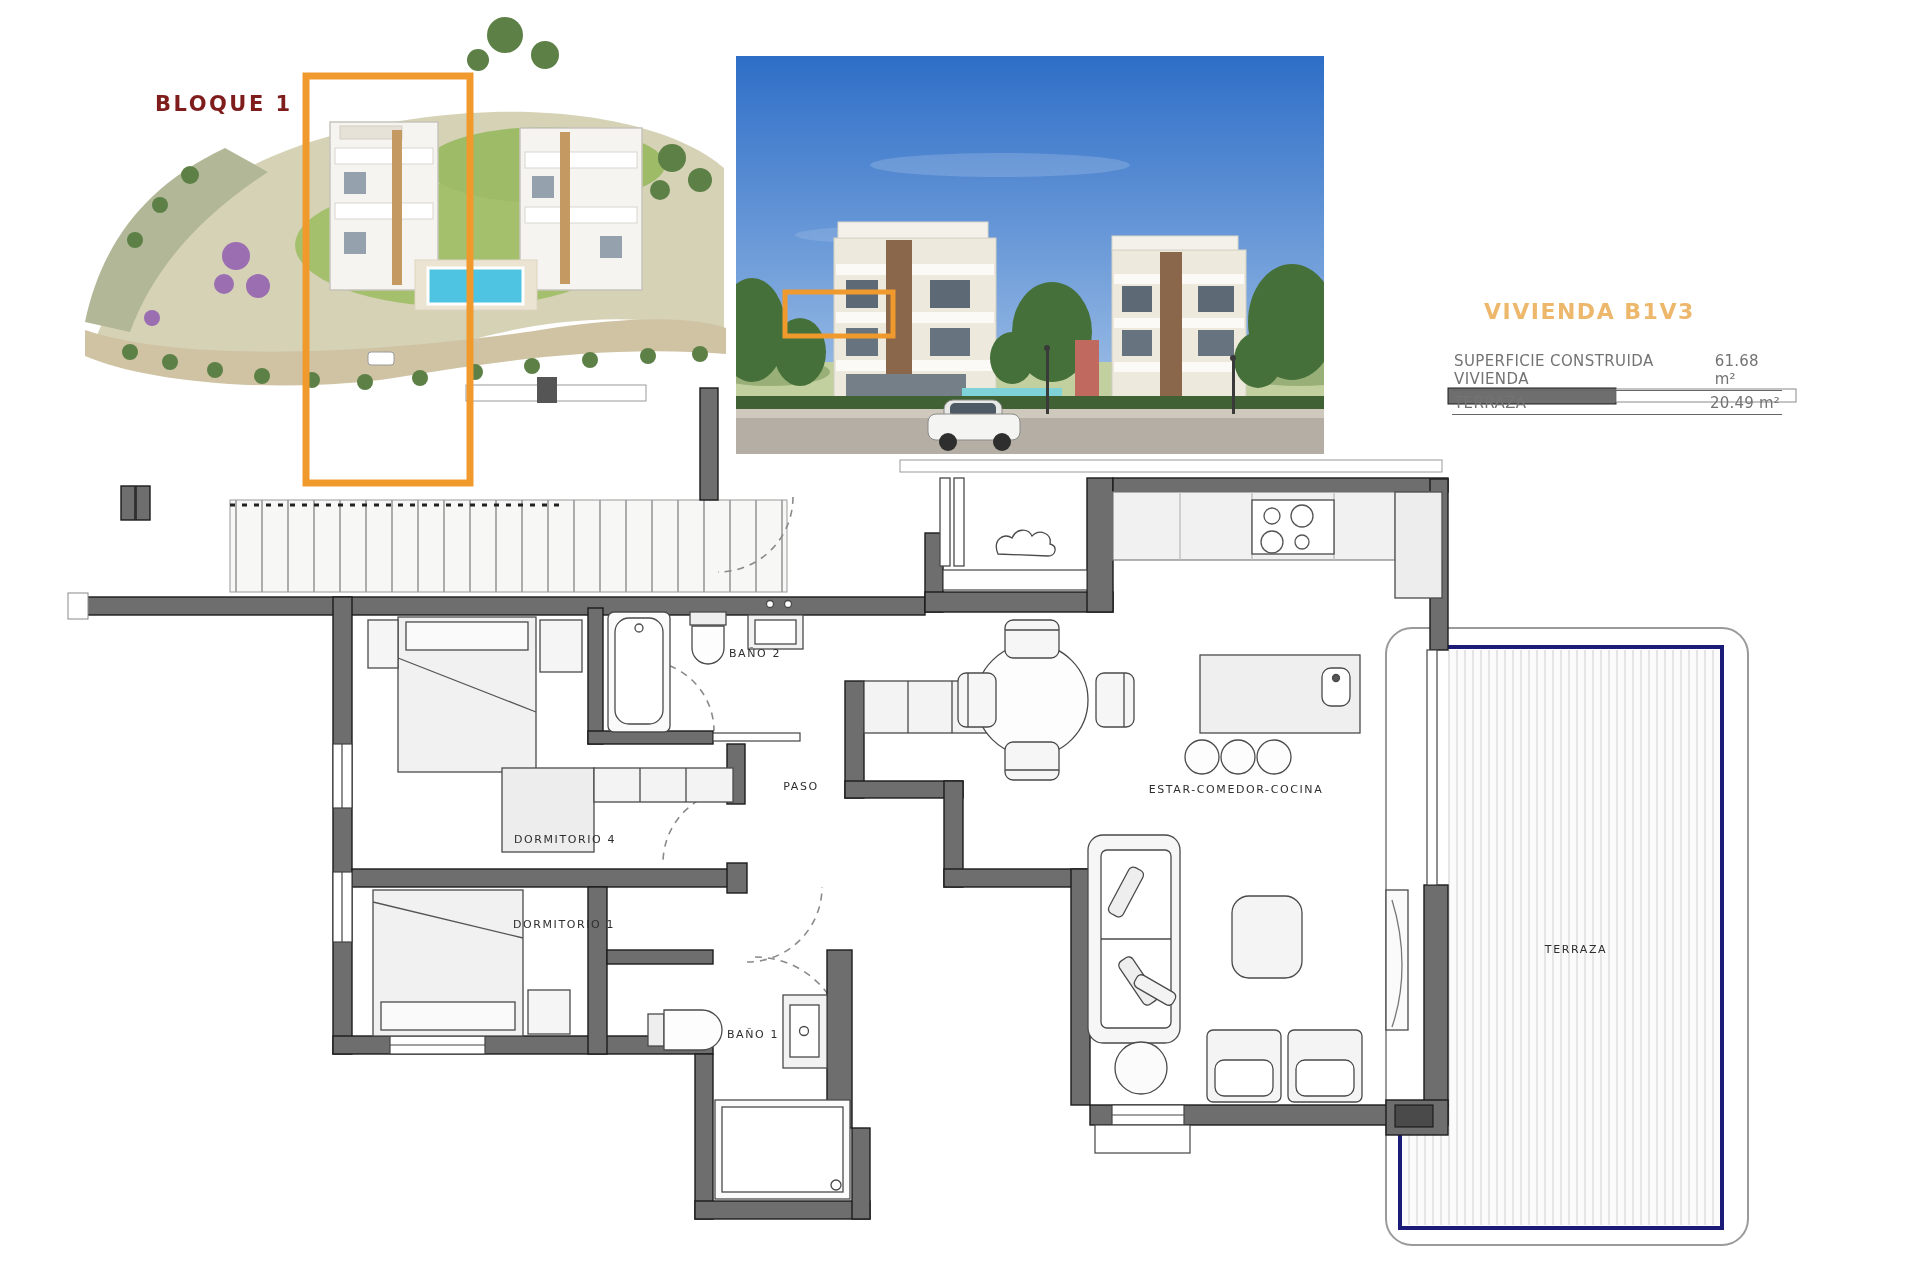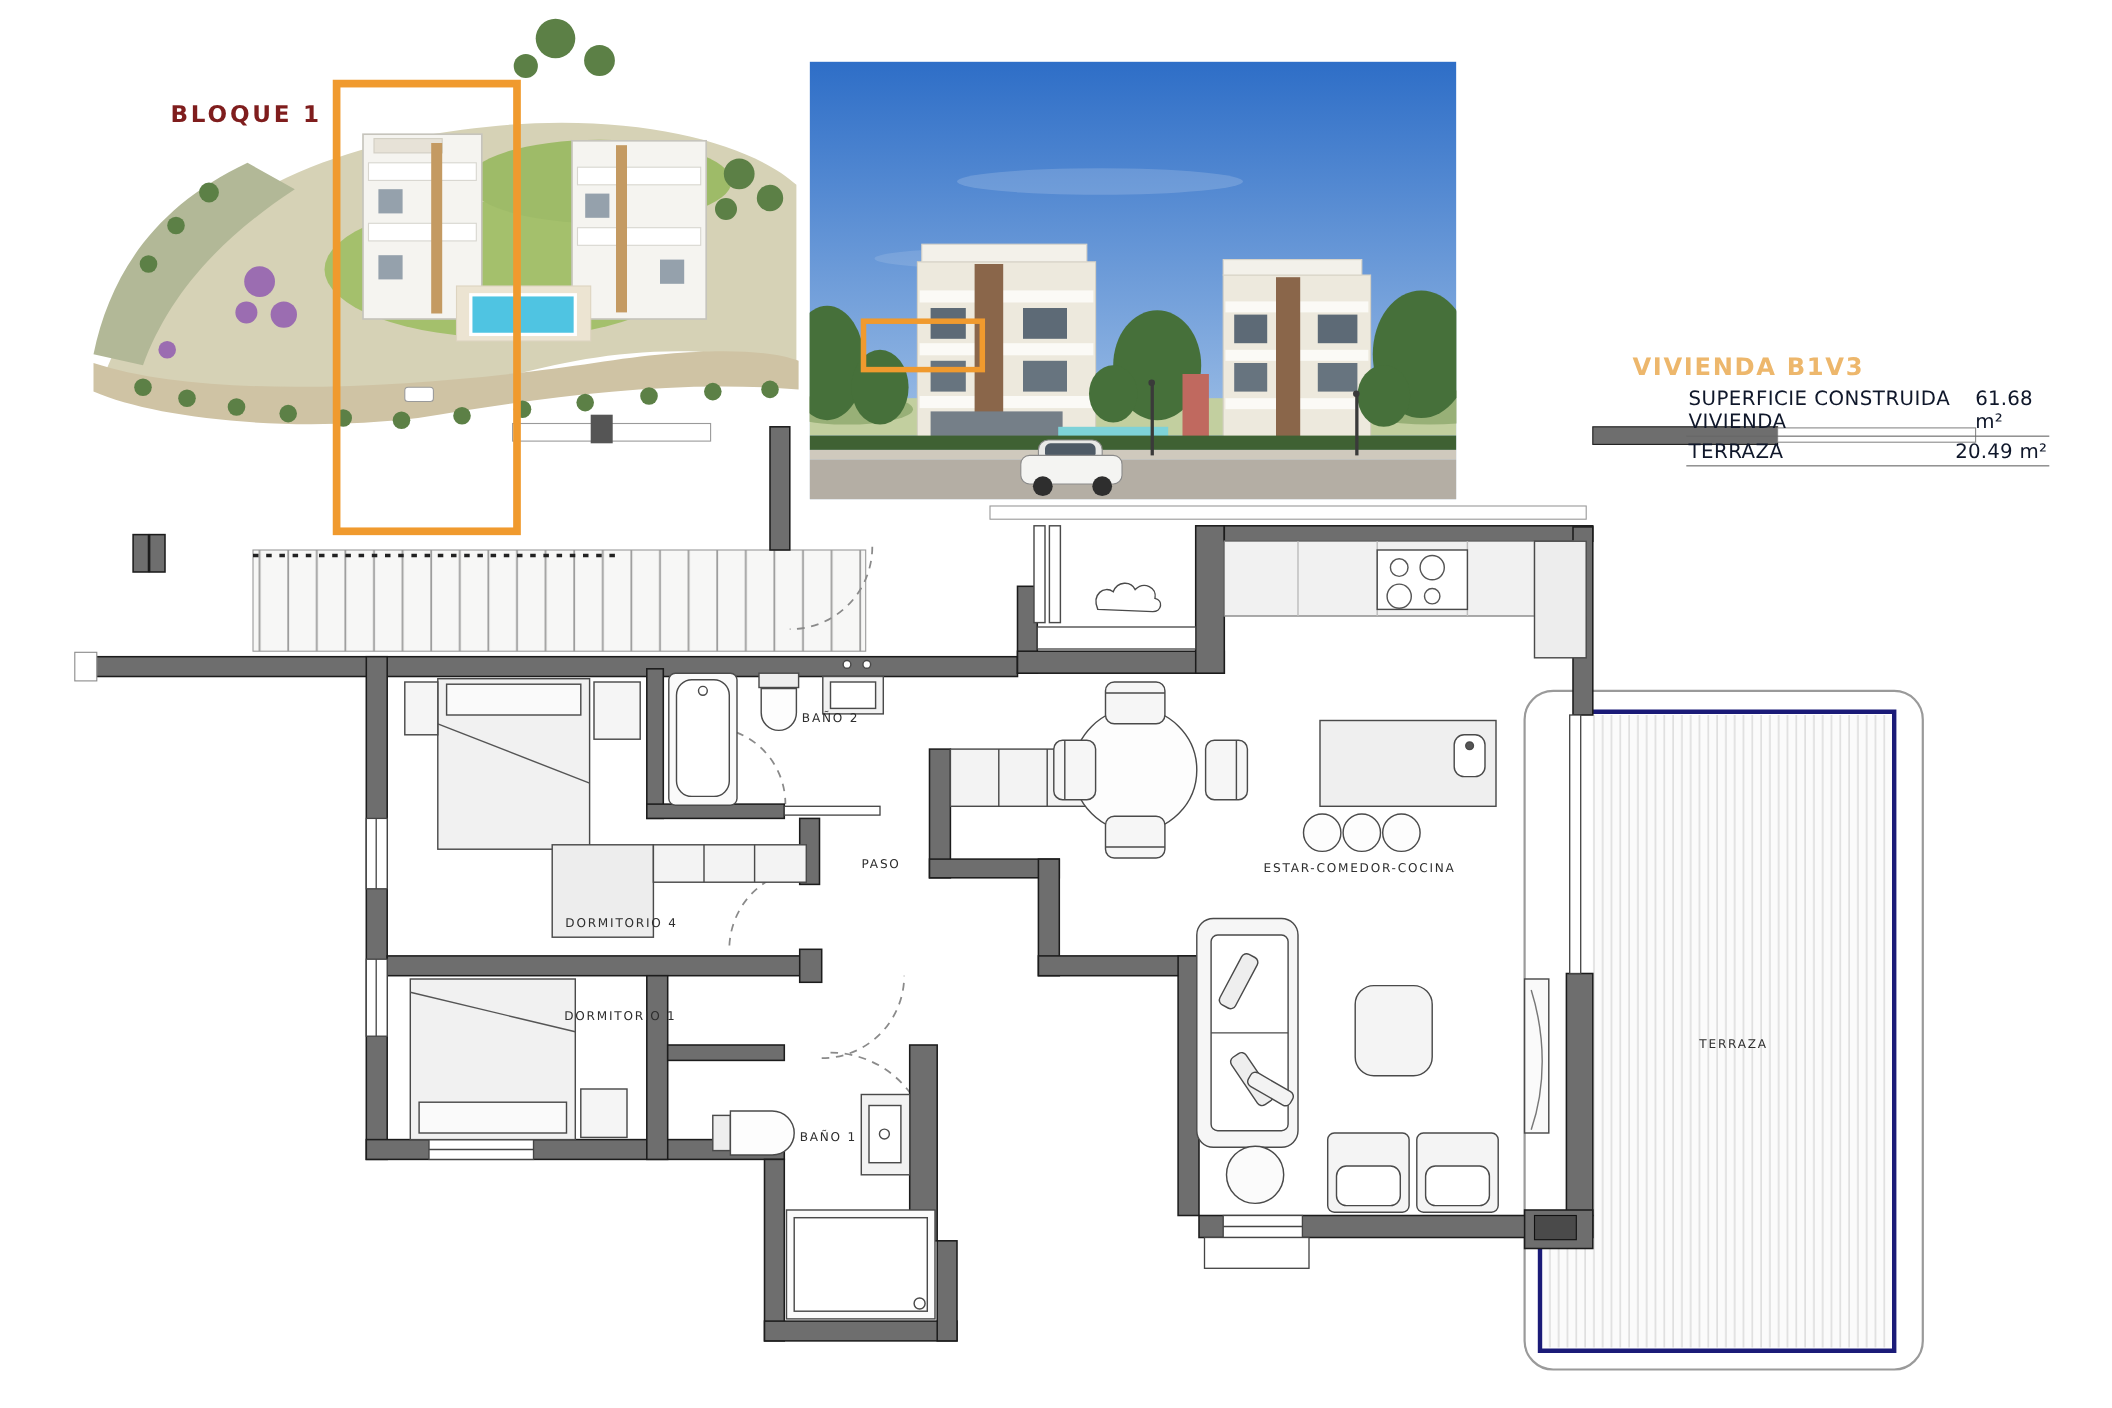--- a/index.html
+++ b/index.html
@@ -3,21 +3,21 @@
 <meta charset="utf-8">
 <style>
   html,body{margin:0;padding:0;background:#ffffff;}
   .stage{position:relative;width:1920px;height:1280px;background:#ffffff;overflow:hidden;
          font-family:"DejaVu Sans", sans-serif;}
   .stage svg{position:absolute;left:0;top:0;}
   .lbl{position:absolute;color:#2e2e2e;font-size:11px;letter-spacing:1.6px;white-space:nowrap;}
   .lbl.center{transform:translate(-50%,-50%);}
   .block-label{font-size:21px;letter-spacing:2.5px;color:#7f1d1d;font-weight:bold;}
   .unit-title{font-size:22px;letter-spacing:1.5px;color:#edb76c;font-weight:bold;}
-  .area-table{position:absolute;left:1533px;top:349px;width:330px;font-size:18px;color:#0f172a;}
+  .area-table{position:absolute;left:1452px;top:349px;width:330px;font-size:15px;color:#737373;}
   .area-row{display:flex;justify-content:space-between;align-items:flex-end;
             border-bottom:1.6px solid #666;padding:3px 2px 2px 2px;letter-spacing:.4px;}
   .area-row .val{letter-spacing:.2px;}
 </style>
 </head>
 <body>
 
 <div class="stage">
 
 <svg width="1920" height="1280" viewBox="0 0 1920 1280">
@@ -337,21 +337,21 @@
       <rect x="1386" y="890" width="22" height="140" fill="#fafafa"></rect>
       <path d="M1392 900 q10 32 10 65 q0 33 -10 62" fill="none" stroke="#777"></path>
     </g>
 
     <rect x="306" y="76" width="164" height="407" fill="none" stroke="#F09A2E" stroke-width="7"></rect>
     <rect x="785" y="292" width="108" height="44" fill="none" stroke="#F09A2E" stroke-width="5"></rect>
   </g>
 </svg>
 
 <div class="lbl block-label" style="left:155px;top:92px;">BLOQUE 1</div>
-<div class="lbl unit-title" style="left:1484px;top:299px;margin-top:23px;">VIVIENDA B1V3</div>
+<div class="lbl unit-title" style="left:1484px;top:299px;">VIVIENDA B1V3</div>
 
 <div class="area-table">
   <div class="area-row">
     <span>SUPERFICIE CONSTRUIDA VIVIENDA</span>
     <span class="val">61.68 m²</span>
   </div>
   <div class="area-row">
     <span>TERRAZA</span>
     <span class="val">20.49 m²</span>
   </div>

